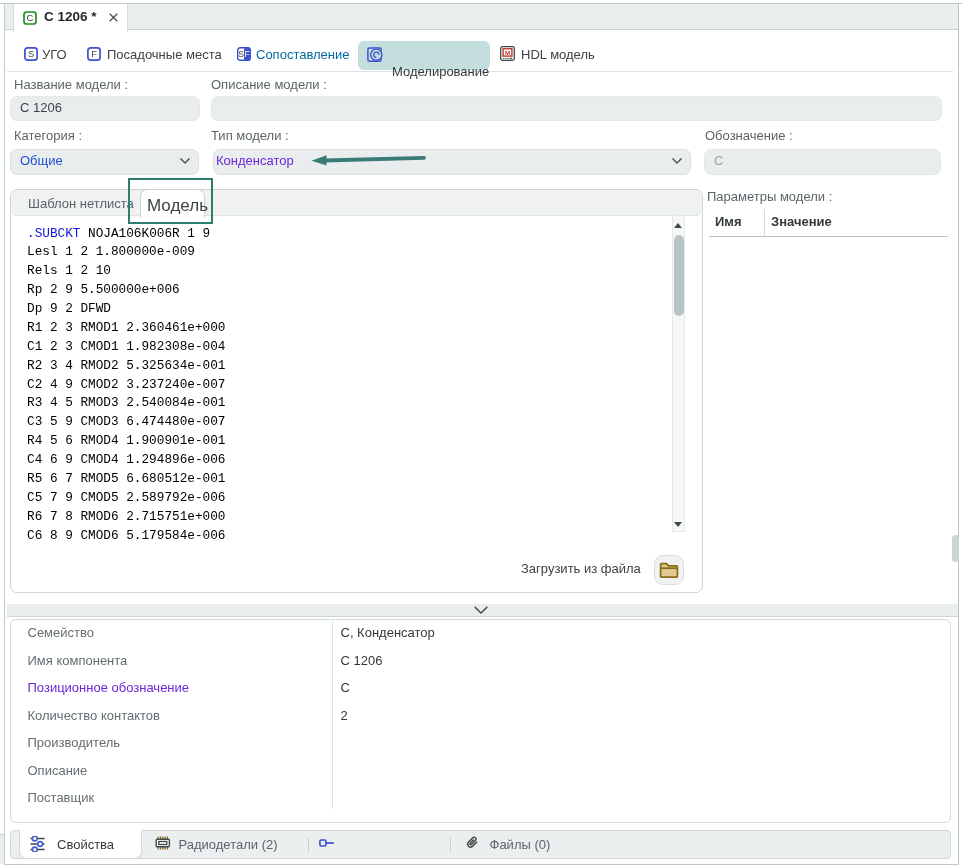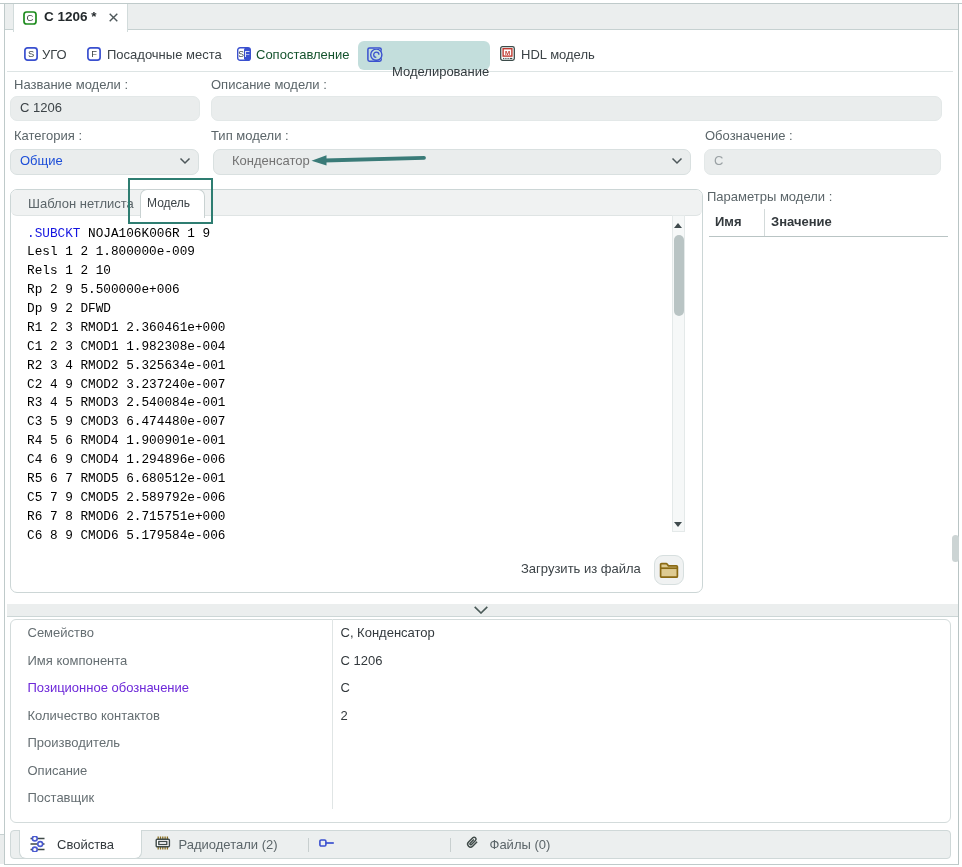--- a/index.html
+++ b/index.html
@@ -45,21 +45,21 @@
   <text x="7" y="10.3" font-family="Liberation Sans" font-size="9.3" fill="#3d4447" text-anchor="middle">F</text>
 </svg>
 <div class="lbl" style="left:107px;top:47px;color:#3c4347;">Посадочные места</div>
 
 <svg style="left:237px;top:47px;" width="14" height="14" viewBox="0 0 14 14">
   <rect x="0.7" y="0.7" width="12.6" height="12.6" rx="2.4" fill="#fff" stroke="#3a50cf" stroke-width="1.4"></rect>
   <rect x="7" y="0.7" width="6.3" height="12.6" rx="2" fill="#3a50cf"></rect>
   <text x="4" y="10" font-family="Liberation Sans" font-size="8.6" fill="#3d4447" text-anchor="middle">S</text>
   <text x="10.2" y="10" font-family="Liberation Sans" font-size="8.6" fill="#fff" text-anchor="middle">F</text>
 </svg>
-<div class="lbl" style="left:256px;top:47px;color:#14532d;">Сопоставление</div>
+<div class="lbl" style="left:256px;top:47px;color:#0369a1;">Сопоставление</div>
 
 <div class="abs" style="left:358px;top:41px;width:132px;height:29px;background:#c3dedc;border-radius:6px;"></div>
 <svg style="left:367px;top:47px;" width="16" height="16" viewBox="0 0 16 16">
   <rect x="0.9" y="0.9" width="13.3" height="13.3" rx="1.6" fill="none" stroke="#3a50cf" stroke-width="1.5"></rect>
   <circle cx="9.3" cy="7.7" r="6.3" fill="#c3dedc" stroke="none"></circle>
   <circle cx="9.3" cy="7.7" r="5.6" fill="none" stroke="#3a50cf" stroke-width="1.4"></circle>
   <path d="M11.9 7.7 a2.6,2.6 0 1 0 -2.6,2.6" fill="none" stroke="#3a50cf" stroke-width="1.3"></path>
 </svg>
 <div class="lbl" style="left:392px;top:48px;color:#323a3e;margin-top:16px;">Моделирование</div>
 
@@ -84,39 +84,39 @@
 <div class="lbl" style="left:14px;top:128px;">Категория :</div>
 <div class="lbl" style="left:211px;top:128px;">Тип модели :</div>
 <div class="lbl" style="left:705px;top:128px;">Обозначение :</div>
 <div class="inp" style="left:10px;top:148.5px;width:189px;height:26px;border-color:#d9e0e0;">
     <span style="color:#1d4ed8;">Общие</span>
   </div>
 <svg style="left:179px;top:157px;" width="12" height="8" viewBox="0 0 12 8">
     <path d="M1.5 1.5 L6 6 L10.5 1.5" fill="none" stroke="#4d575a" stroke-width="1.5"></path>
   </svg>
 <div class="inp" style="left:213px;top:148.5px;width:478px;height:26px;border-color:#d9e0e0;">
-    <span style="left:18px;color:#737373;">Конденсатор</span>
+    <span style="left:2px;color:#6d28d9;">Конденсатор</span>
   </div>
 <svg style="left:671px;top:157px;" width="12" height="8" viewBox="0 0 12 8">
     <path d="M1.5 1.5 L6 6 L10.5 1.5" fill="none" stroke="#4d575a" stroke-width="1.5"></path>
   </svg>
 <div class="inp" style="left:704px;top:148.5px;width:237px;height:26px;">
     <span style="color:#9aa1a4;">C</span>
   </div>
 
 <svg style="left:308px;top:151px;" width="122" height="16" viewBox="0 0 122 16">
   <path d="M16 9.5 L116 6.8" stroke="#3a7b78" stroke-width="3.8" fill="none" stroke-linecap="round"></path>
   <path d="M3.5 9.7 L18.5 4.3 L18.5 14.6 Z" fill="#3a7b78"></path>
 </svg>
 
 <div class="abs" style="left:10px;top:189px;width:693px;height:404px;background:#fff;border:1px solid #ccd6d6;border-radius:7px;"></div>
 <div class="abs" style="left:11px;top:190px;width:691px;height:25.8px;background:#f0f2f2;border-bottom:1px solid #dfe4e4;border-radius:6px;"></div>
 <div class="lbl" style="left:28px;top:195.5px;">Шаблон нетлиста</div>
 <div class="abs" style="left:140px;top:188.5px;width:65px;height:29px;background:#fff;border:1px solid #c9d2d2;border-bottom:none;border-radius:7px 7px 0 0;"></div>
-<div class="abs" style="left:147px;top:196px;font-size:12px;color:#3c4347;">Модель</div>
+<div class="abs" style="left:147px;top:196px;font-size:17px;color:#3c4347;">Модель</div>
 
 <div class="abs" style="left:128px;top:178px;width:85px;height:46px;border:2.5px solid #2e7d71;z-index:5;"></div>
 
 <pre class="abs" style="left:27px;top:224.5px;font-family:'Liberation Mono',monospace;font-size:12.72px;line-height:18.88px;color:#000;"><span style="color:#1414e0;margin-top:31px;">.SUBCKT</span> NOJA106K006R 1 9
 Lesl 1 2 1.800000e-009
 Rels 1 2 10
 Rp 2 9 5.500000e+006
 Dp 9 2 DFWD
 R1 2 3 RMOD1 2.360461e+000
 C1 2 3 CMOD1 1.982308e-004

